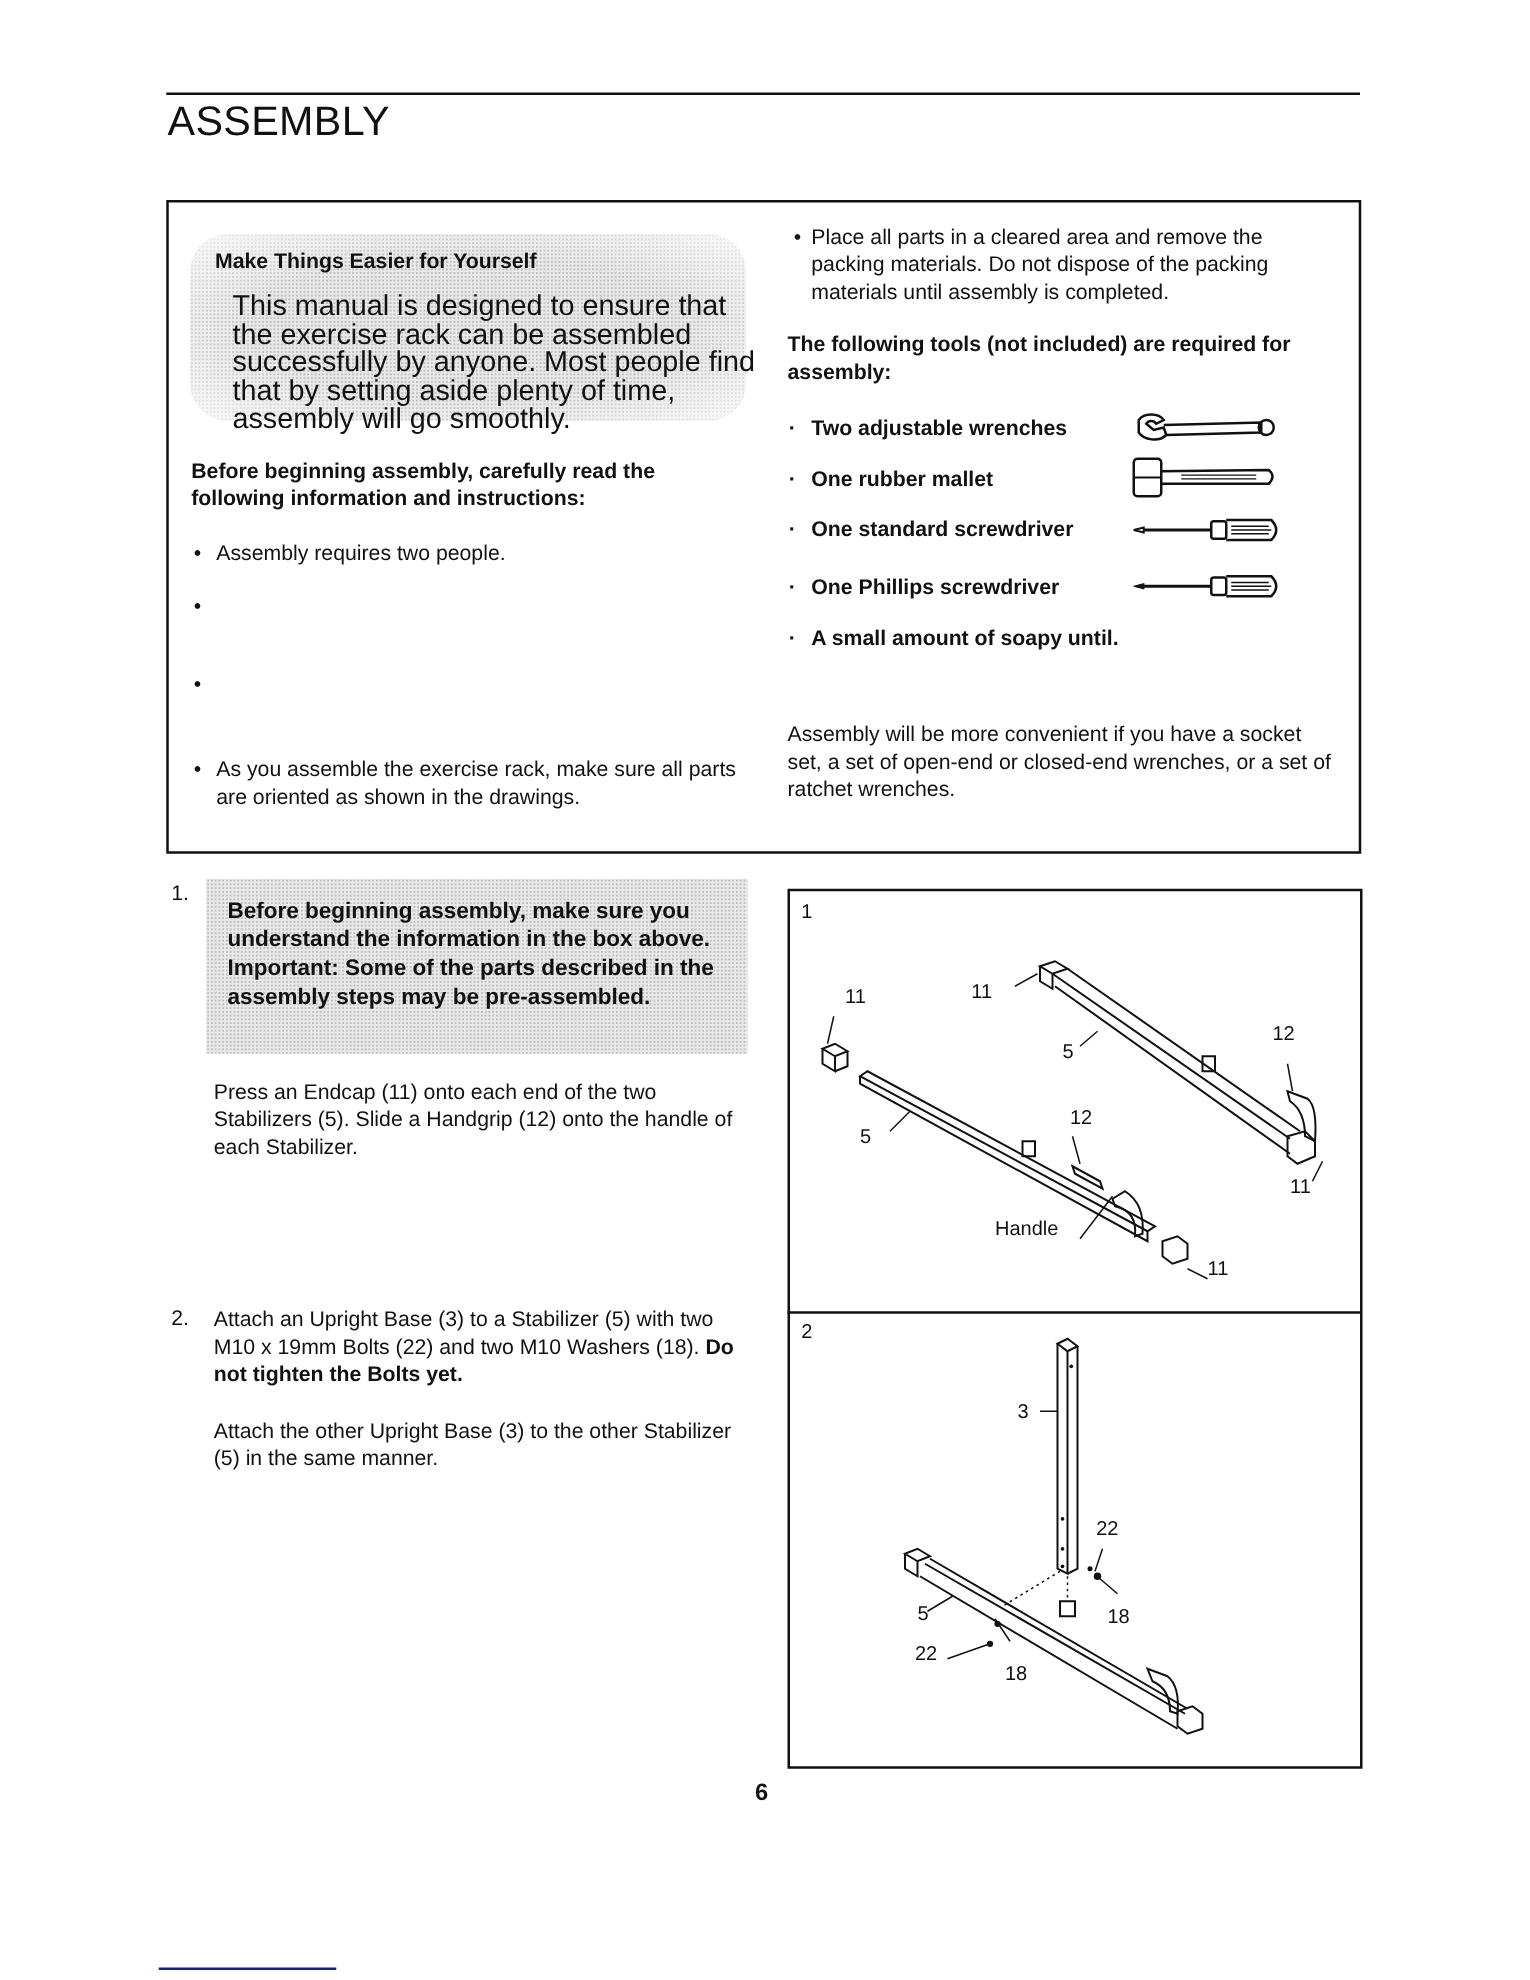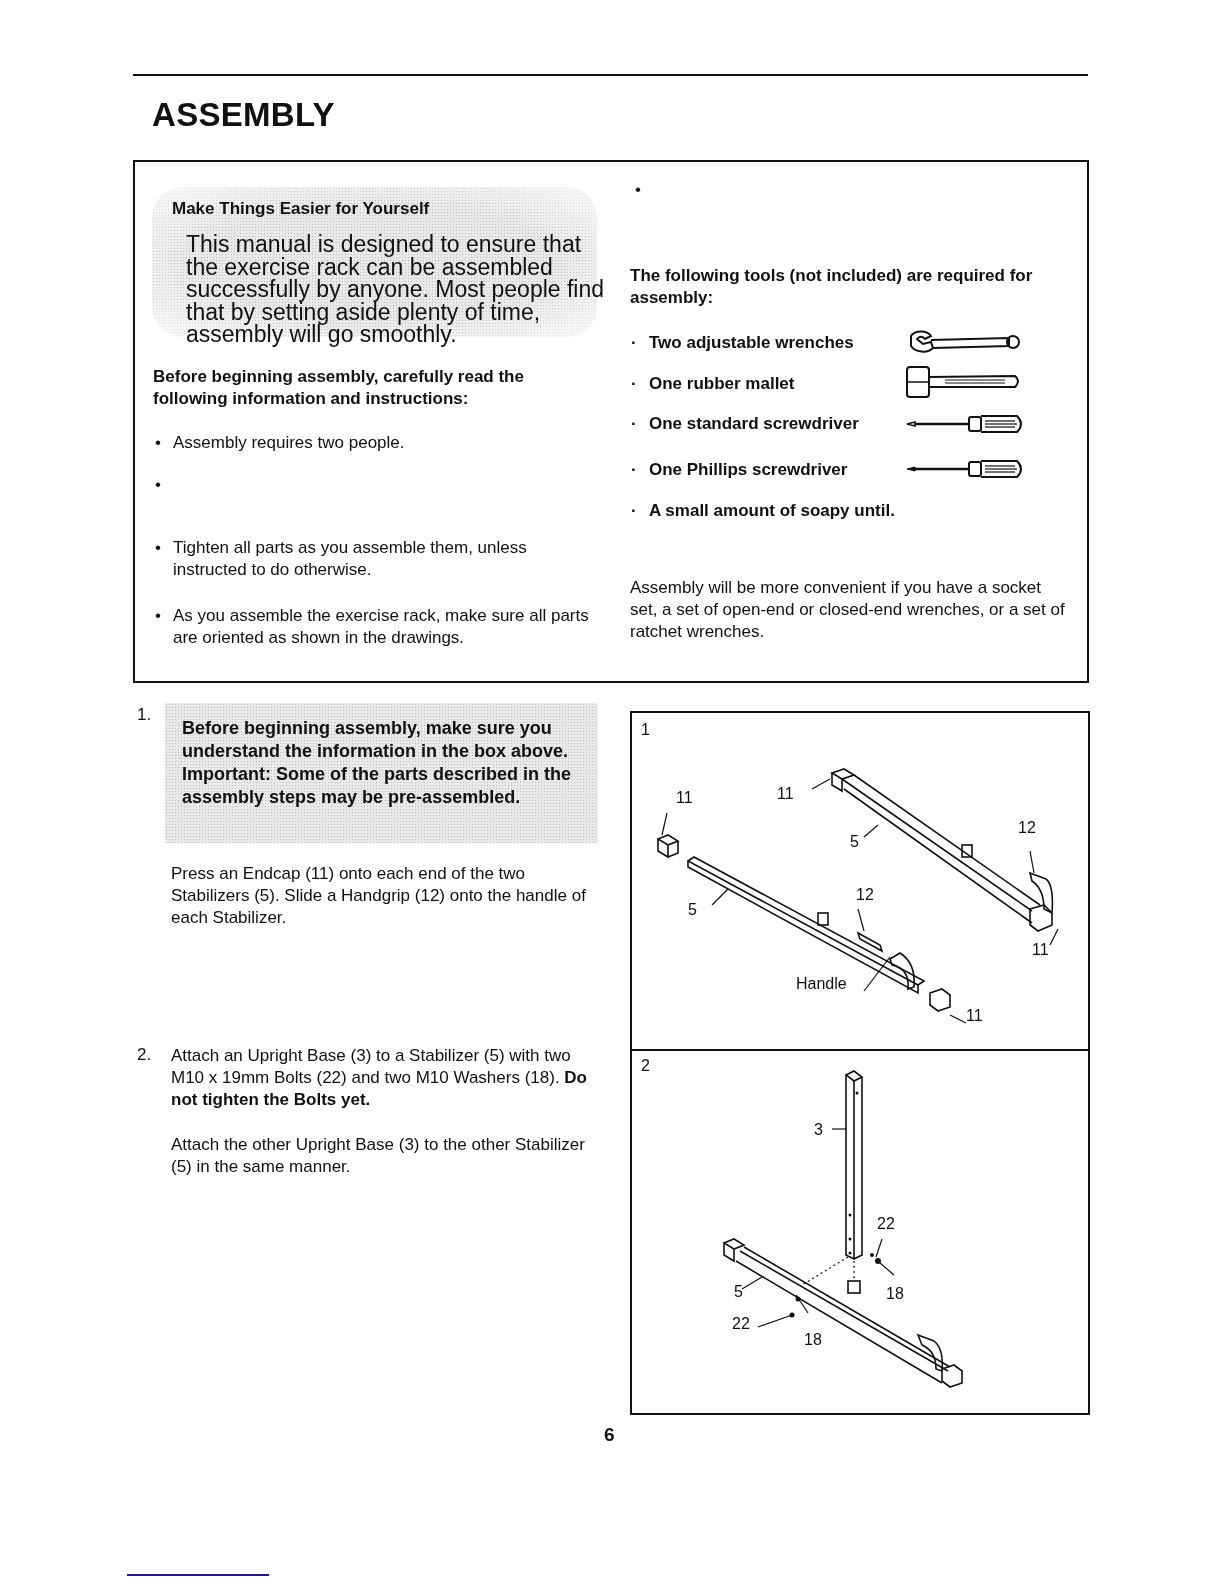--- a/index.html
+++ b/index.html
@@ -1,20 +1,20 @@
 <!DOCTYPE html>
 <html><head>
 <meta charset="utf-8">
 <style>
   html, body { margin: 0; padding: 0; background: #ffffff; }
   body { width: 1224px; height: 1584px; position: relative; overflow: hidden;
          font-family: "Liberation Sans", "DejaVu Sans", sans-serif; color: #111; }
   .abs { position: absolute; }
   .rule-top { left: 133px; top: 74px; width: 955px; height: 2px; background: #111; }
-  .page-title { left: 134px; top: 78px; font-size: 33px; font-weight: bold; letter-spacing: 0.3px; margin: 18px; }
+  .page-title { left: 134px; top: 78px; font-size: 33px; font-weight: normal; letter-spacing: 0.3px; margin: 0; }
   .info-box { left: 133px; top: 160px; width: 952px; height: 519px; border: 2px solid #111; box-sizing: content-box; }
   .shade { background-color: #e9e9e9;
            background-image: radial-gradient(#bdbdbd 0.7px, transparent 0.9px);
            background-size: 3px 3px; }
   .easier { left: 152px; top: 187px; width: 445px; height: 150px; border-radius: 30px;
             -webkit-mask-image: radial-gradient(ellipse at center, #000 55%, rgba(0,0,0,0.25) 100%);
             mask-image: radial-gradient(ellipse at center, #000 55%, rgba(0,0,0,0.25) 100%); }
   .easier-title { left: 172px; top: 199px; font-size: 17px; font-weight: bold; }
   .easier-body { left: 186px; top: 233px; width: 420px; font-size: 23px; line-height: 22.5px; }
   .txt { font-size: 17px; line-height: 22px; }
@@ -47,29 +47,29 @@
 
 <div class="bullet txt" style="left:173px; top:432px; width:420px;">
   <span class="dot">•</span>
   <span>Assembly requires two people.</span>
 </div>
 <div class="bullet txt" style="left:173px; top:474px; width:420px;">
   <span class="dot">•</span>
 </div>
 <div class="bullet txt" style="left:173px; top:537px; width:420px;">
   <span class="dot">•</span>
-  <span>Tighten all parts as you assemble them, unless instructed to do otherwise.</span>
 </div>
 <div class="bullet txt" style="left:173px; top:605px; width:430px;">
   <span class="dot">•</span>
   <span>As you assemble the exercise rack, make sure all parts are oriented as shown in the drawings.</span>
 </div>
 
 <div class="bullet txt" style="left:649px; top:179px; width:420px;">
   <span class="dot" style="left:-14px;">•</span>
+  <span>Place all parts in a cleared area and remove the packing materials. Do not dispose of the packing materials until assembly is completed.</span>
 </div>
 
 <div class="abs txt bold" style="left:630px; top:265px; width:440px;">The following tools (not included) are required for assembly:</div>
 
 <div class="bullet txt bold" style="left:649px; top:332px;">
   <span class="dot">·</span>
   <span>Two adjustable wrenches</span>
 </div>
 <div class="bullet txt bold" style="left:649px; top:373px;">
   <span class="dot">·</span>

